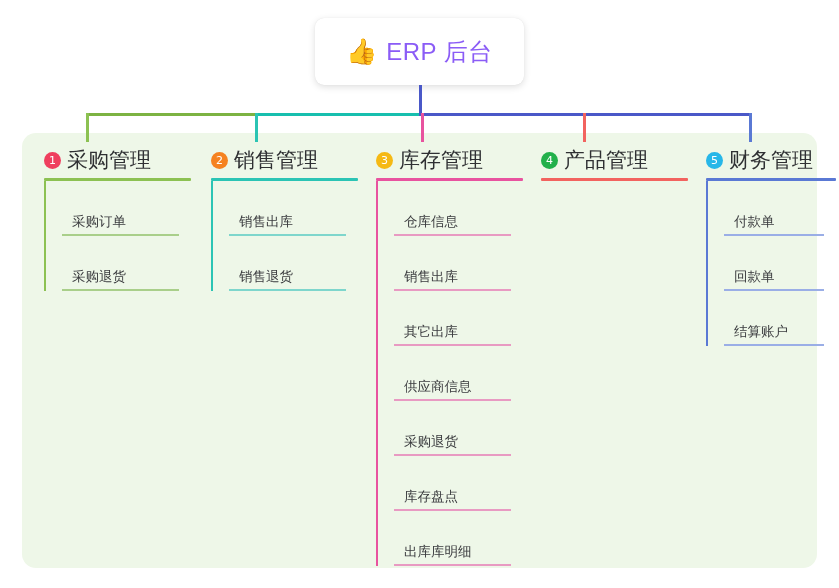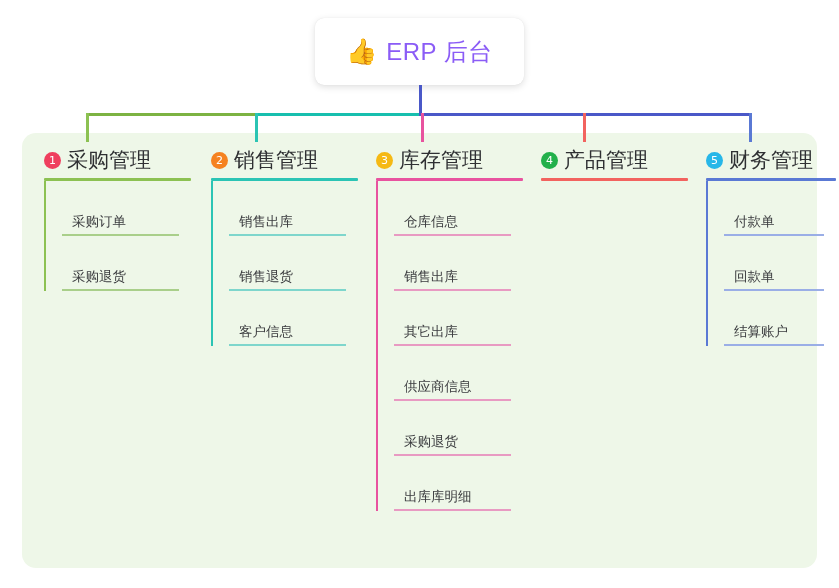--- a/index.html
+++ b/index.html
@@ -146,24 +146,20 @@
         <div class="col-underline" style="background: rgb(43, 196, 180); width: 147px; margin-left: 14px;"></div>
         <div class="leaves" style="border-left-color: rgb(43, 196, 180);">
           <div class="leaf">
             <span class="leaf-label">销售出库</span>
             <div class="leaf-underline" style="background: rgb(126, 214, 204); width: 117px;"></div>
           </div>
           <div class="leaf">
             <span class="leaf-label">销售退货</span>
             <div class="leaf-underline" style="background: rgb(126, 214, 204); width: 117px;"></div>
           </div>
-          <div class="leaf">
-            <span class="leaf-label">客户信息</span>
-            <div class="leaf-underline" style="background: rgb(126, 214, 204); width: 117px;"></div>
-          </div>
         </div>
       </div>
       <div class="column" style="left: 362px; width: 165px;">
         <div class="col-head">
           <span class="badge" style="background: rgb(245, 185, 20);">3</span>
           <span class="col-title">库存管理</span>
         </div>
         <div class="col-underline" style="background: rgb(232, 83, 159); width: 147px; margin-left: 14px;"></div>
         <div class="leaves" style="border-left-color: rgb(232, 83, 159);">
           <div class="leaf">
@@ -180,20 +176,24 @@
           </div>
           <div class="leaf">
             <span class="leaf-label">供应商信息</span>
             <div class="leaf-underline" style="background: rgb(232, 154, 194); width: 117px;"></div>
           </div>
           <div class="leaf">
             <span class="leaf-label">采购退货</span>
             <div class="leaf-underline" style="background: rgb(232, 154, 194); width: 117px;"></div>
           </div>
           <div class="leaf">
+            <span class="leaf-label">库存盘点</span>
+            <div class="leaf-underline" style="background: rgb(232, 154, 194); width: 117px;"></div>
+          </div>
+          <div class="leaf">
             <span class="leaf-label">出库库明细</span>
             <div class="leaf-underline" style="background: rgb(232, 154, 194); width: 117px;"></div>
           </div>
         </div>
       </div>
       <div class="column" style="left: 527px; width: 165px;">
         <div class="col-head">
           <span class="badge" style="background: rgb(34, 176, 75);">4</span>
           <span class="col-title">产品管理</span>
         </div>

